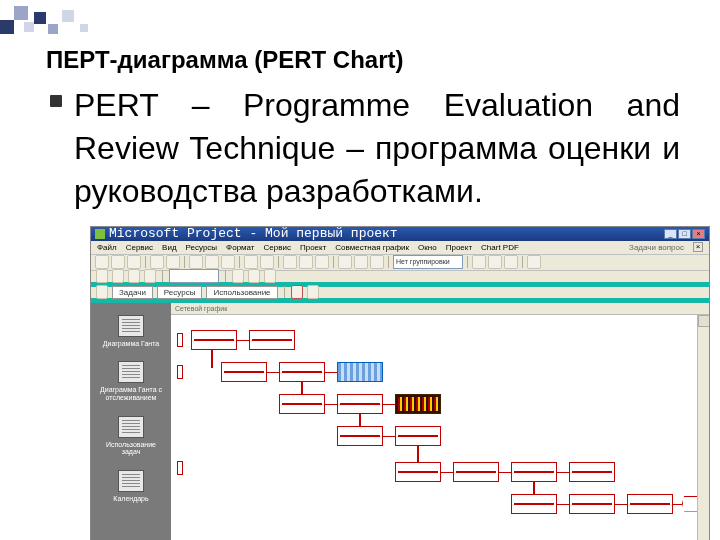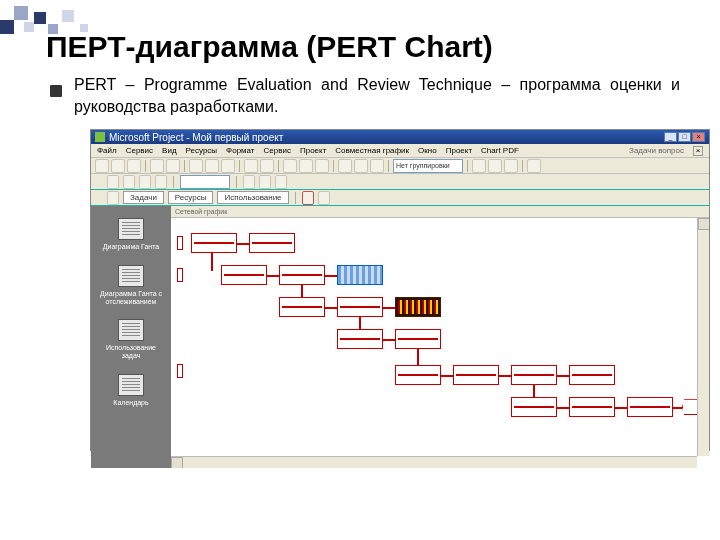--- a/index.html
+++ b/index.html
@@ -4,46 +4,46 @@
 <style>
   * { margin: 0; padding: 0; box-sizing: border-box; }
   body { width: 720px; height: 540px; background: #fff; font-family: Arial, sans-serif; position: relative; overflow: hidden; }
 
   .decoration { position: absolute; top: 0; left: 0; width: 200px; height: 40px; }
   .deco-sq { position: absolute; background: #2a3a6a; }
   .deco-sq.light { background: #9aa5c8; }
   .deco-sq.faint { background: #d0d6e8; }
 
   .slide { padding: 30px 40px 10px 40px; }
-  .title { font-size: 30px; font-weight: bold; color: #000; margin-left: 6px; margin-bottom: 10px; }
+  .title { font-size: 24px; font-weight: bold; color: #000; margin-left: 6px; margin-bottom: 10px; margin-top: 16px; }
   .bullet-row { display: flex; align-items: flex-start; margin-left: 10px; margin-bottom: 12px; }
   .bullet-mark { width: 12px; height: 12px; background: #333; border-radius: 1px; margin-top: 11px; margin-right: 12px; flex: 0 0 12px; }
-  .bullet-text { font-size: 16px; color: #000; line-height: 1.35; text-align: justify; }
+  .bullet-text { font-size: 32px; color: #000; line-height: 1.35; text-align: justify; }
 
   .screenshot { margin: 0 50px; width: 620px; height: 322px; border: 1px solid #888; background: #fff; position: relative; font-size: 8px; color: #333; }
 
   .app-titlebar { height: 14px; background: linear-gradient(#2a5ab0,#1a3a80); display: flex; align-items: center; padding: 0 4px; color: #fff; }
   .app-titlebar .icon { width: 10px; height: 10px; background: #7fbf3f; margin-right: 4px; }
-  .app-titlebar .ttl { flex: 1; font-size: 10px; }
+  .app-titlebar .ttl { flex: 1; font-size: 13px; font-family: Liberation Mono, monospace; }
   .app-titlebar .winbtn { width: 13px; height: 10px; background: #d8e4f8; margin-left: 1px; border: 1px solid #5a7ab0; font-size: 7px; text-align: center; line-height: 8px; color: #000; }
   .app-titlebar .winbtn.close { background: #e08080; }
 
   .menubar { height: 14px; background: #ece9d8; display: flex; align-items: center; gap: 9px; padding: 0 6px; border-bottom: 1px solid #c0c0c0; font-size: 8px; color: #000; }
   .menubar .mi { white-space: nowrap; }
   .menubar .spacer { flex: 1; }
   .helpfield { font-size: 8px; color: #666; }
   .closex { width: 10px; height: 10px; border: 1px solid #999; text-align: center; line-height: 8px; }
 
   .toolbar { height: 16px; background: #ece9d8; display: flex; align-items: center; gap: 2px; padding: 0 4px; border-bottom: 1px solid #c0c0c0; }
   .tbtn { width: 14px; height: 14px; background: #f4f2e8; border: 1px solid #c8c4b0; border-radius: 2px; position: relative; }
   .tbtn.small { width: 12px; }
   .tsep { width: 1px; height: 12px; background: #b0ac98; margin: 0 2px; }
   .tdrop { width: 70px; height: 14px; background: #fff; border: 1px solid #7f9db9; font-size: 7px; padding: 0 2px; line-height: 12px; }
 
-  .toolbar2 { height: 16px; background: #ece9d8; display: flex; align-items: center; gap: 4px; padding: 0 16px; border-bottom: 1px solid #14b8a6; }
+  .toolbar2 { height: 16px; background: #ece9d8; display: flex; align-items: center; gap: 4px; padding: 0 5px; border-bottom: 5px solid #14b8a6; }
   .tb2-tab { height: 13px; padding: 0 6px; background: #fff; border: 1px solid #999; font-size: 8px; line-height: 11px; }
 
   .mainarea { display: flex; height: 262px; }
   .sidebar { width: 80px; background: #7a7a7a; display: flex; flex-direction: column; align-items: center; padding-top: 12px; gap: 14px; }
   .side-item { width: 64px; text-align: center; }
   .side-icon { width: 26px; height: 22px; background: #e8e8e8; border: 1px solid #555; margin: 0 auto 3px; position: relative; }
   .side-icon::before { content: ""; position: absolute; inset: 3px; background: repeating-linear-gradient(to bottom,#888 0 1px, transparent 1px 3px); }
   .side-label { font-size: 7px; color: #fff; line-height: 1.1; }
 
   .canvas { flex: 1; background: #fff; position: relative; overflow: hidden; }

